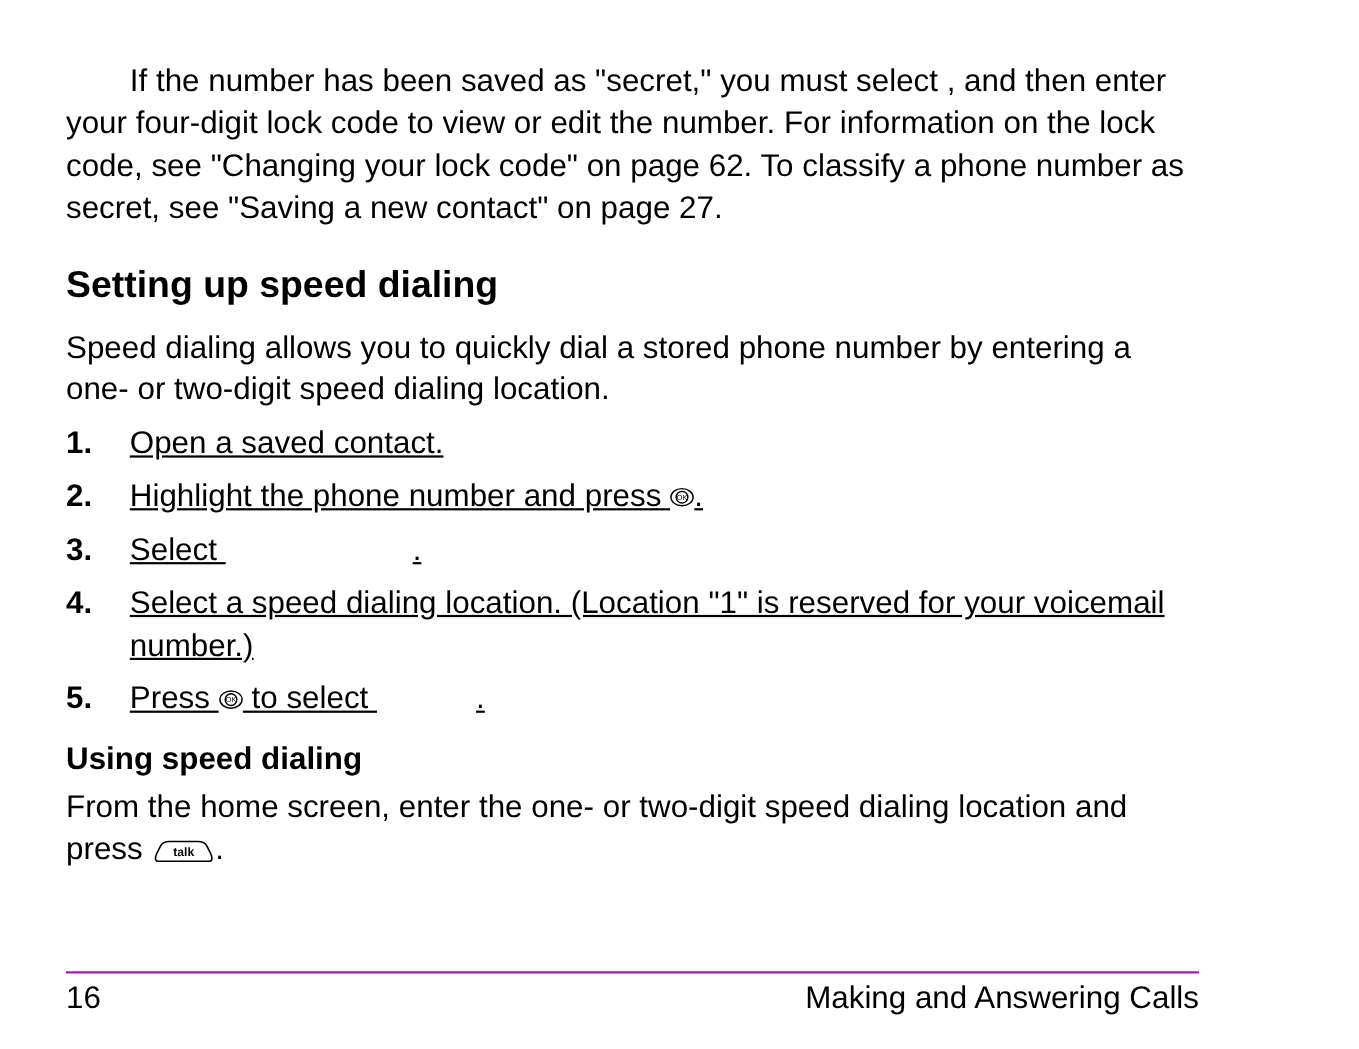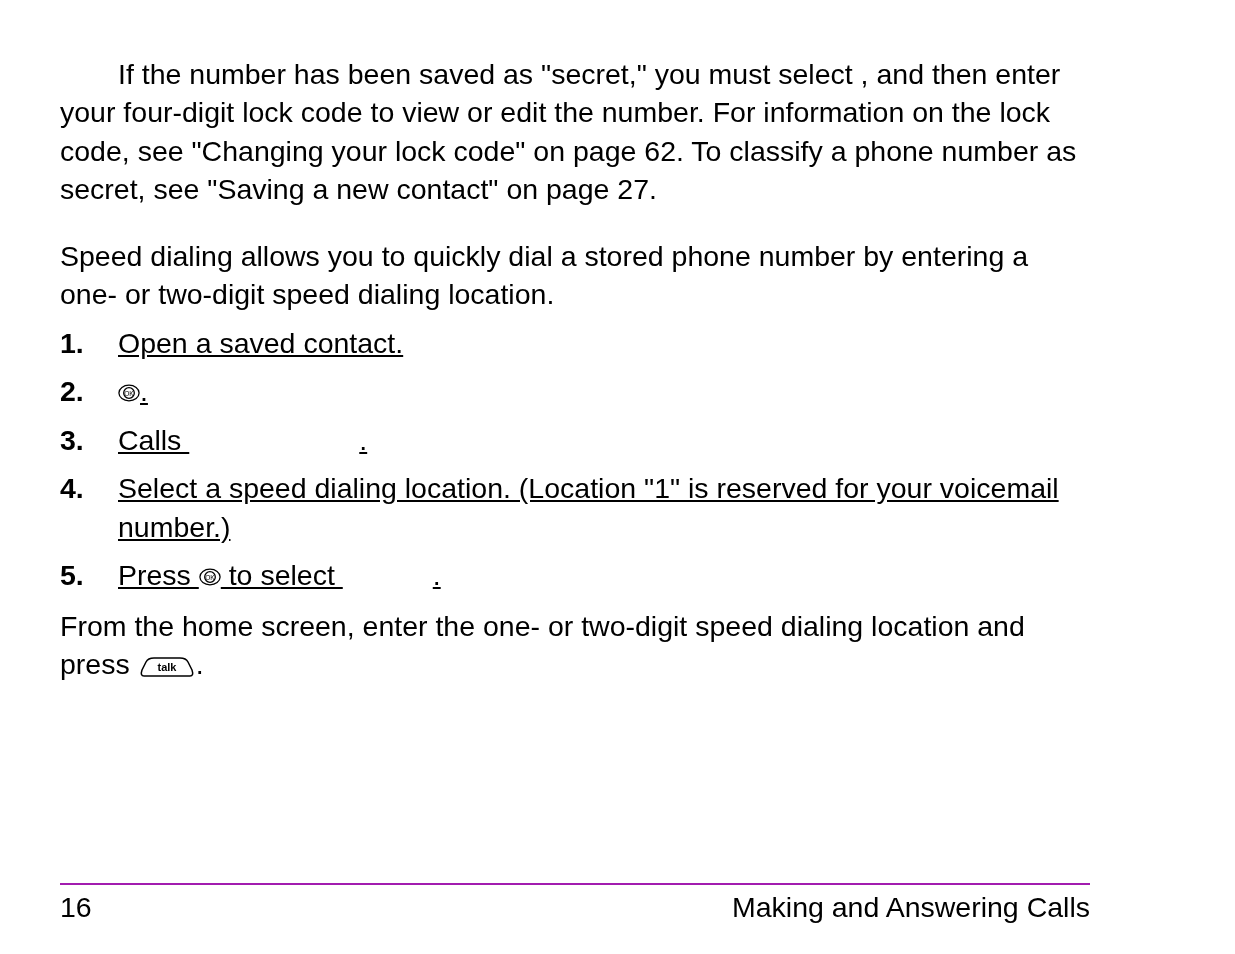--- a/index.html
+++ b/index.html
@@ -95,49 +95,51 @@
 </head>
 <body>
 
 <div class="page">
   <div class="content">
 
     <p class="para-intro">
       <span class="indent-first"></span><span>If the number has been saved as "secret," you must select           , and then enter your four-digit lock code to view or edit the number. For information on the lock code, see "Changing your lock code" on page 62. To classify a phone number as secret, see "Saving a new contact" on page 27.</span>
     </p>
 
+    <h2 class="section">Setting up speed dialing</h2>
 
     <p class="para">Speed dialing allows you to quickly dial a stored phone number by entering a one- or two-digit speed dialing location.</p>
 
     <ol class="steps">
       <li>
         <span>Open a saved contact.</span>
       </li>
       <li>
-        <span class="icon-ok"><svg viewBox="0 0 24 24" width="22" height="22">
+        <span>Highlight the phone number and press </span><span class="icon-ok"><svg viewBox="0 0 24 24" width="22" height="22">
               <ellipse cx="12" cy="12" rx="11" ry="8.5" fill="none" stroke="#000" stroke-width="1.4"></ellipse>
               <circle cx="12" cy="12" r="5.8" fill="none" stroke="#000" stroke-width="1.4"></circle>
               <text x="12" y="14.8" text-anchor="middle" font-family="Arial, Helvetica, sans-serif" font-size="7.2" font-weight="400">OK</text>
             </svg></span><span>.</span>
       </li>
       <li>
-        <span>Calls </span><span class="gap" style="width:170px"></span><span>.</span>
+        <span>Select </span><span class="gap" style="width:170px"></span><span>.</span>
       </li>
       <li>
         <span>Select a speed dialing location. (Location "1" is reserved for your voicemail number.)</span>
       </li>
       <li>
         <span>Press </span><span class="icon-ok"><svg viewBox="0 0 24 24" width="22" height="22">
               <ellipse cx="12" cy="12" rx="11" ry="8.5" fill="none" stroke="#000" stroke-width="1.4"></ellipse>
               <circle cx="12" cy="12" r="5.8" fill="none" stroke="#000" stroke-width="1.4"></circle>
               <text x="12" y="14.8" text-anchor="middle" font-family="Arial, Helvetica, sans-serif" font-size="7.2" font-weight="400">OK</text>
             </svg></span><span> to select </span><span class="gap" style="width:90px"></span><span>.</span>
       </li>
     </ol>
 
+    <div class="subhead">Using speed dialing</div>
 
     <p class="para">
       <span>From the home screen, enter the one- or two-digit speed dialing location and press </span><span class="icon-talk"><svg viewBox="0 0 58 22" width="58" height="22">
             <path d="M6 20 Q2 20 4 14 L8 6 Q10 2 16 2 L42 2 Q48 2 50 6 L54 14 Q56 20 52 20 Z" fill="none" stroke="#000" stroke-width="1.5"></path>
             <text x="29" y="15" text-anchor="middle" font-family="Arial, Helvetica, sans-serif" font-size="11">talk</text>
           </svg></span><span>.</span>
     </p>
 
   </div>
 

